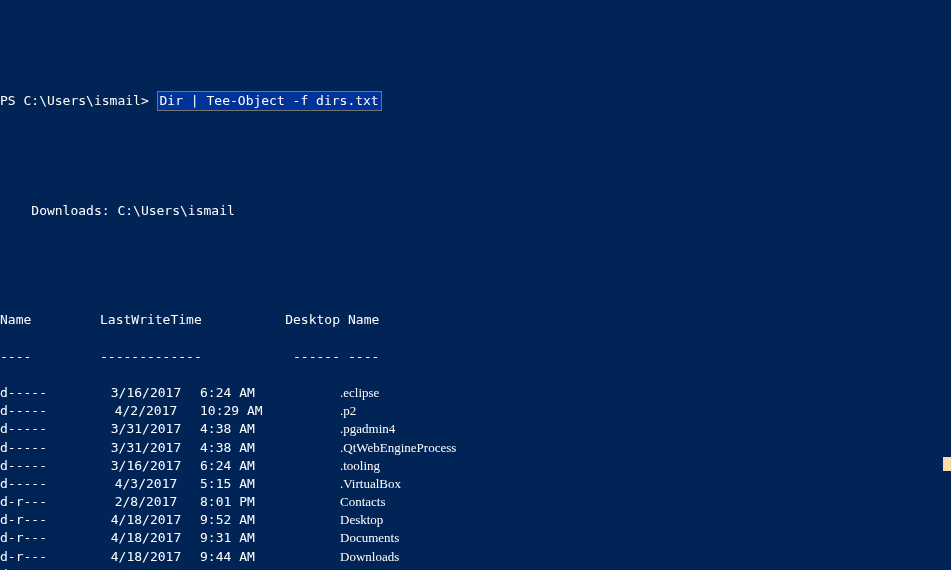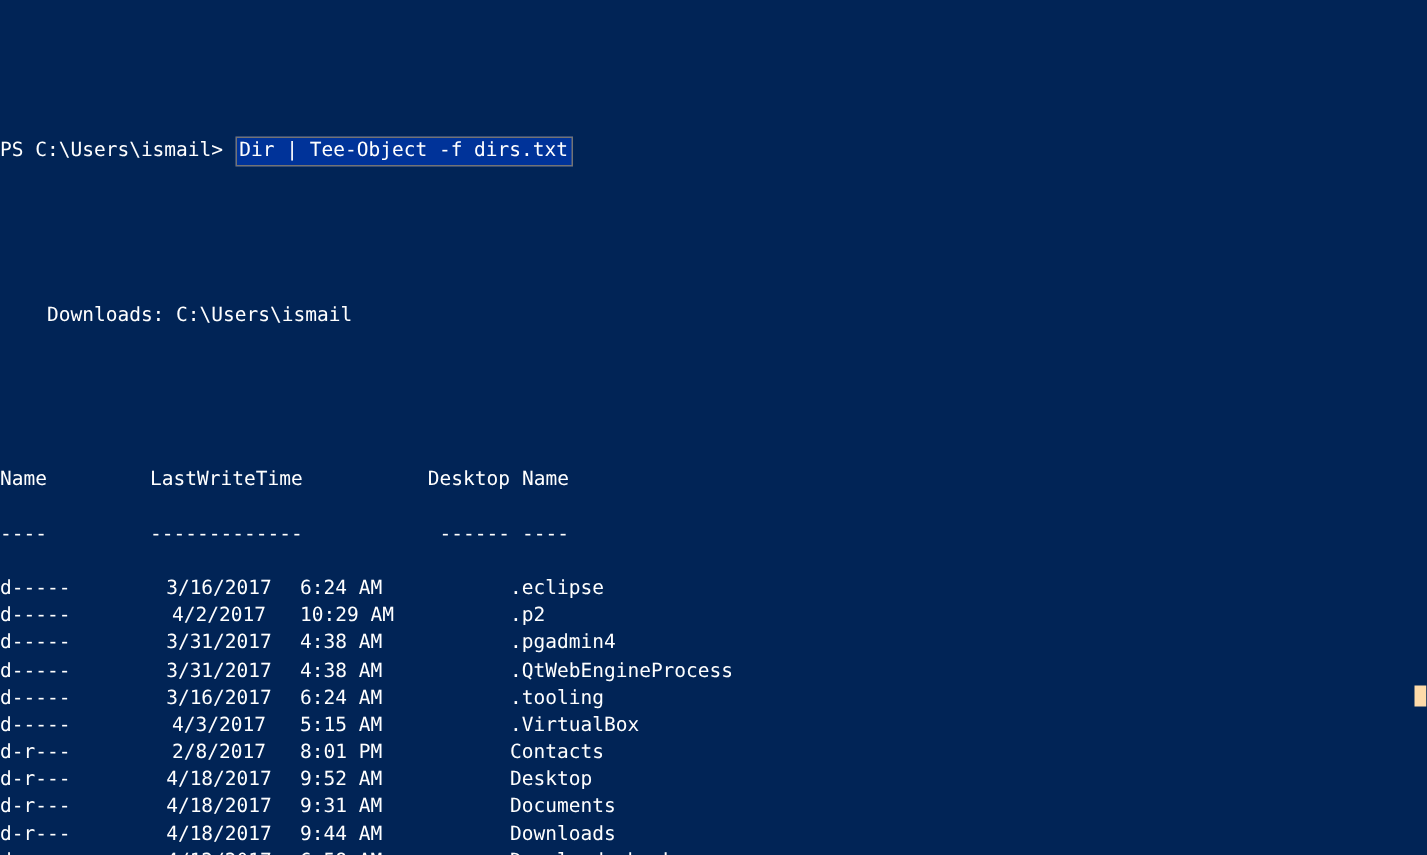--- a/index.html
+++ b/index.html
@@ -52,20 +52,21 @@
       text-align: left;
       padding-right: 8px;
     }
     .col-length {
       width: 70px;
       text-align: right;
       padding-right: 8px;
     }
     .col-name {
       flex: 1;
+      font-family: Liberation Serif, serif;
     }
     .header-row {
       display: flex;
     }
     .h-mode { width: 100px; }
     .h-lastwrite { width: 178px; text-align: left; padding-right: 8px; }
     .h-length { width: 70px; text-align: right; padding-right: 8px; }
     .h-name { flex: 1; }
     .divider-row {
       display: flex;

